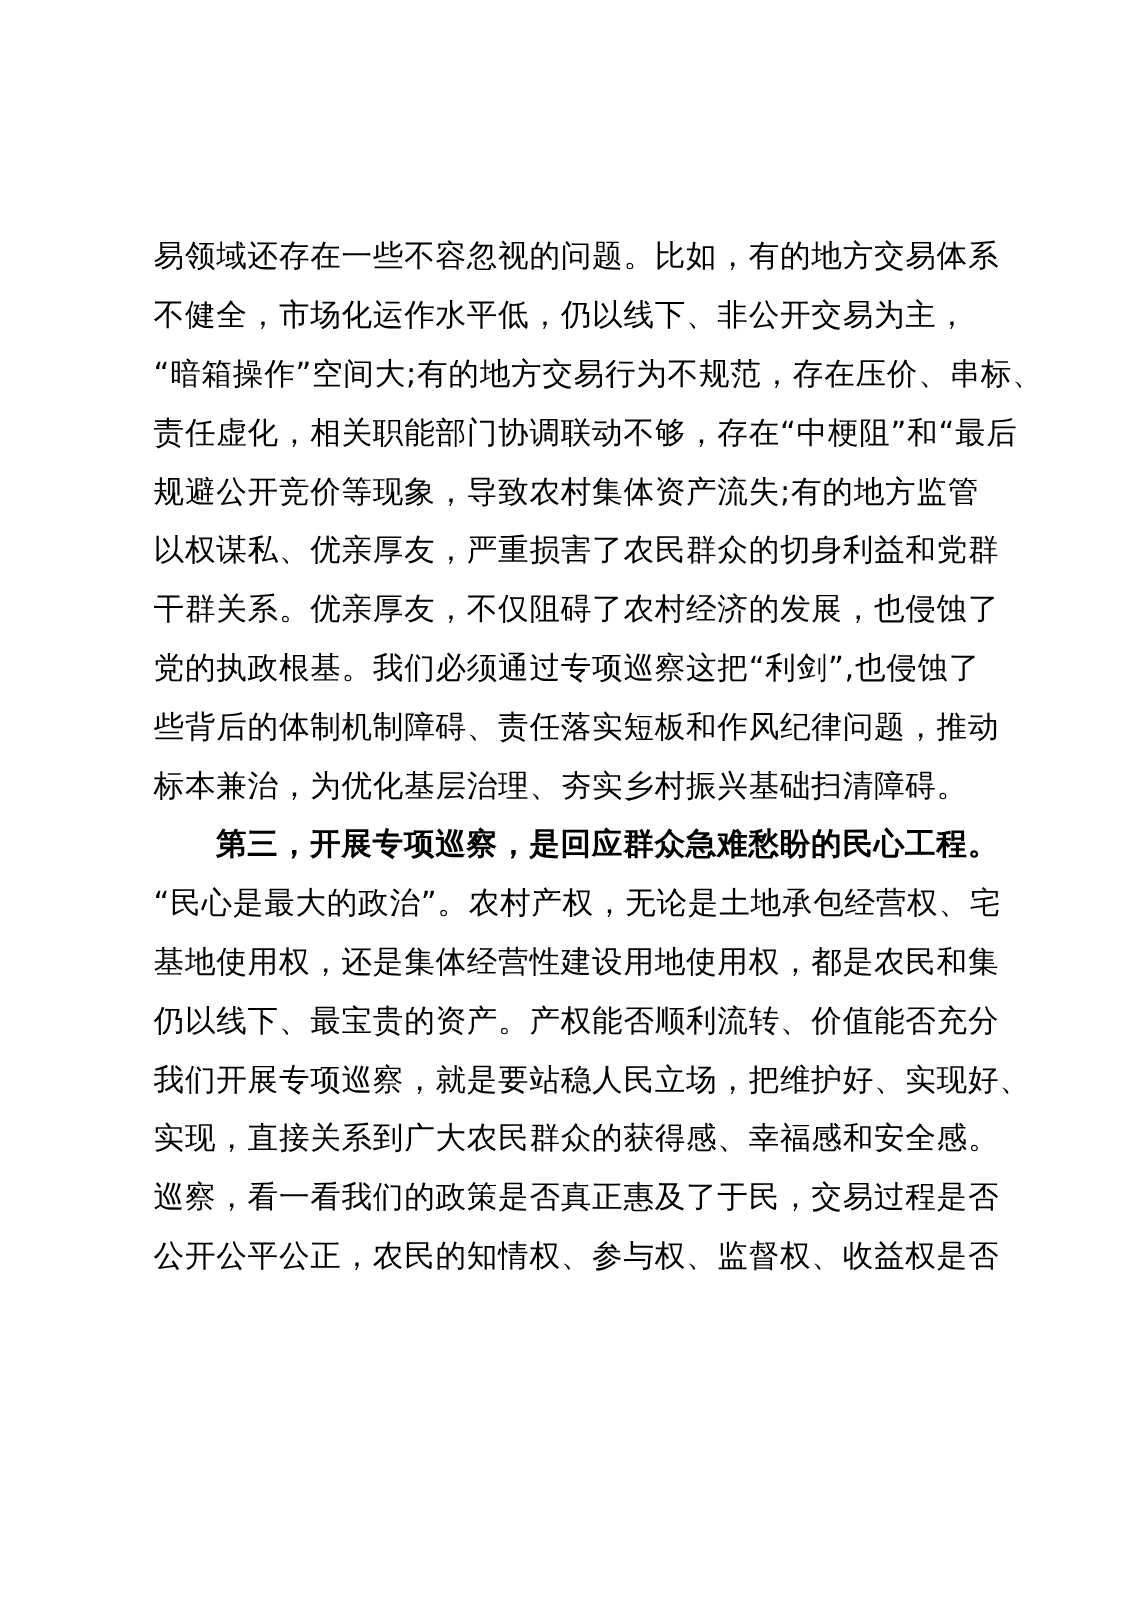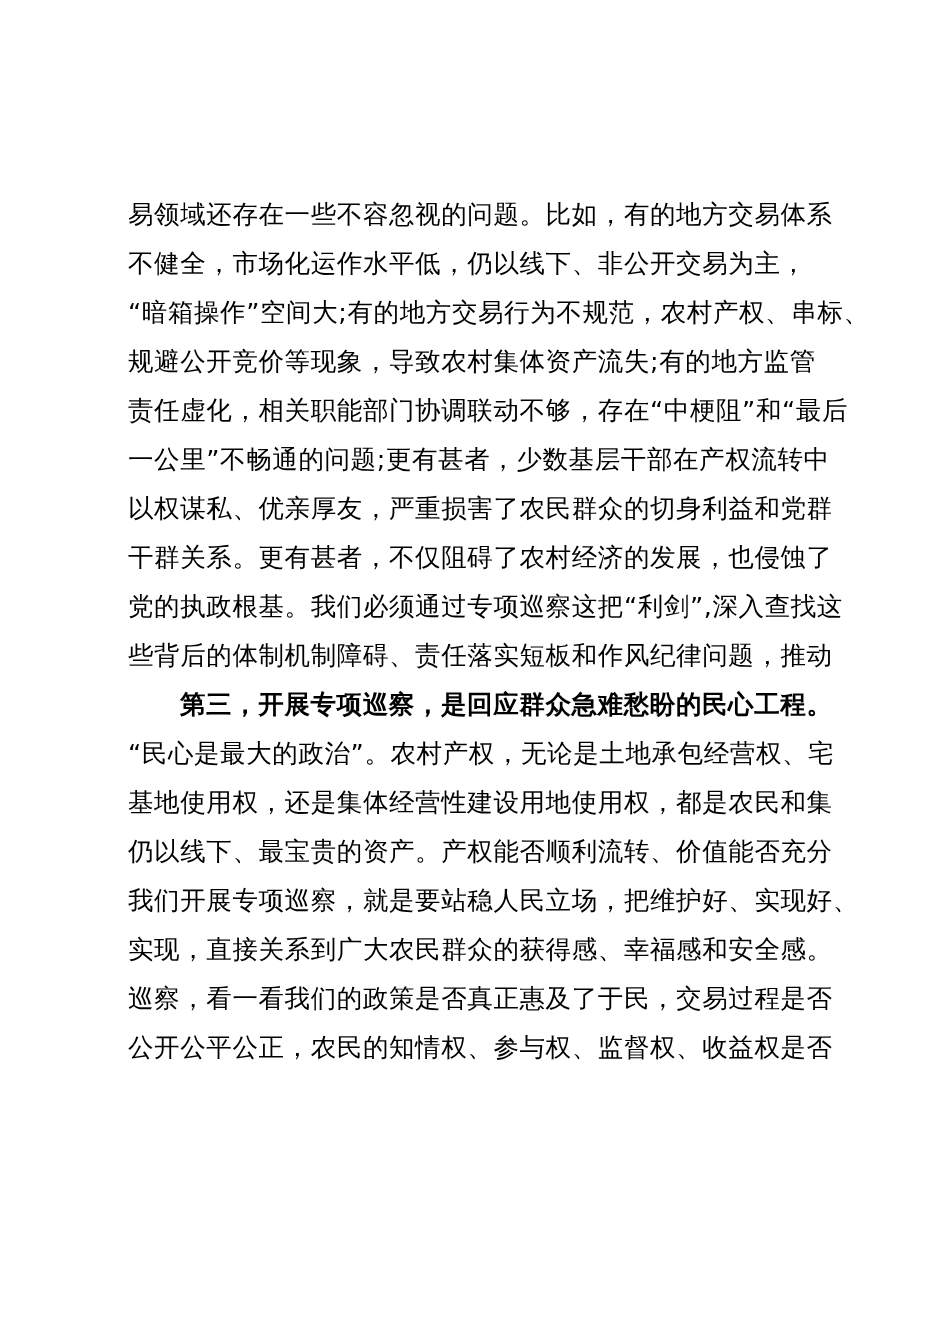--- a/index.html
+++ b/index.html
@@ -41,28 +41,28 @@
       font-weight: bold;
     }
   </style>
 </head>
 <body>
 
 <div class="page">
   <div class="text-block">
     <div class="line">易领域还存在一些不容忽视的问题。比如，有的地方交易体系</div>
     <div class="line">不健全，市场化运作水平低，仍以线下、非公开交易为主，</div>
-    <div class="line">“暗箱操作”空间大;有的地方交易行为不规范，农村产权、串标、</div>
+    <div class="line">“暗箱操作”空间大;有的地方交易行为不规范，存在压价、串标、</div>
+    <div class="line">责任虚化，相关职能部门协调联动不够，存在“中梗阻”和“最后</div>
     <div class="line">规避公开竞价等现象，导致农村集体资产流失;有的地方监管</div>
-    <div class="line">责任虚化，相关职能部门协调联动不够，存在“中梗阻”和“最后</div>
-    <div class="line">一公里”不畅通的问题;更有甚者，少数基层干部在产权流转中</div>
     <div class="line">以权谋私、优亲厚友，严重损害了农民群众的切身利益和党群</div>
-    <div class="line">干群关系。更有甚者，不仅阻碍了农村经济的发展，也侵蚀了</div>
-    <div class="line">党的执政根基。我们必须通过专项巡察这把“利剑”,深入查找这</div>
+    <div class="line">干群关系。优亲厚友，不仅阻碍了农村经济的发展，也侵蚀了</div>
+    <div class="line">党的执政根基。我们必须通过专项巡察这把“利剑”,也侵蚀了</div>
     <div class="line">些背后的体制机制障碍、责任落实短板和作风纪律问题，推动</div>
+    <div class="line">标本兼治，为优化基层治理、夯实乡村振兴基础扫清障碍。</div>
     <div class="line indent">第三，开展专项巡察，是回应群众急难愁盼的民心工程。</div>
     <div class="line">“民心是最大的政治”。农村产权，无论是土地承包经营权、宅</div>
     <div class="line">基地使用权，还是集体经营性建设用地使用权，都是农民和集</div>
     <div class="line">仍以线下、最宝贵的资产。产权能否顺利流转、价值能否充分</div>
     <div class="line">我们开展专项巡察，就是要站稳人民立场，把维护好、实现好、</div>
     <div class="line">实现，直接关系到广大农民群众的获得感、幸福感和安全感。</div>
     <div class="line">巡察，看一看我们的政策是否真正惠及了于民，交易过程是否</div>
     <div class="line">公开公平公正，农民的知情权、参与权、监督权、收益权是否</div>
   </div>
 </div>

